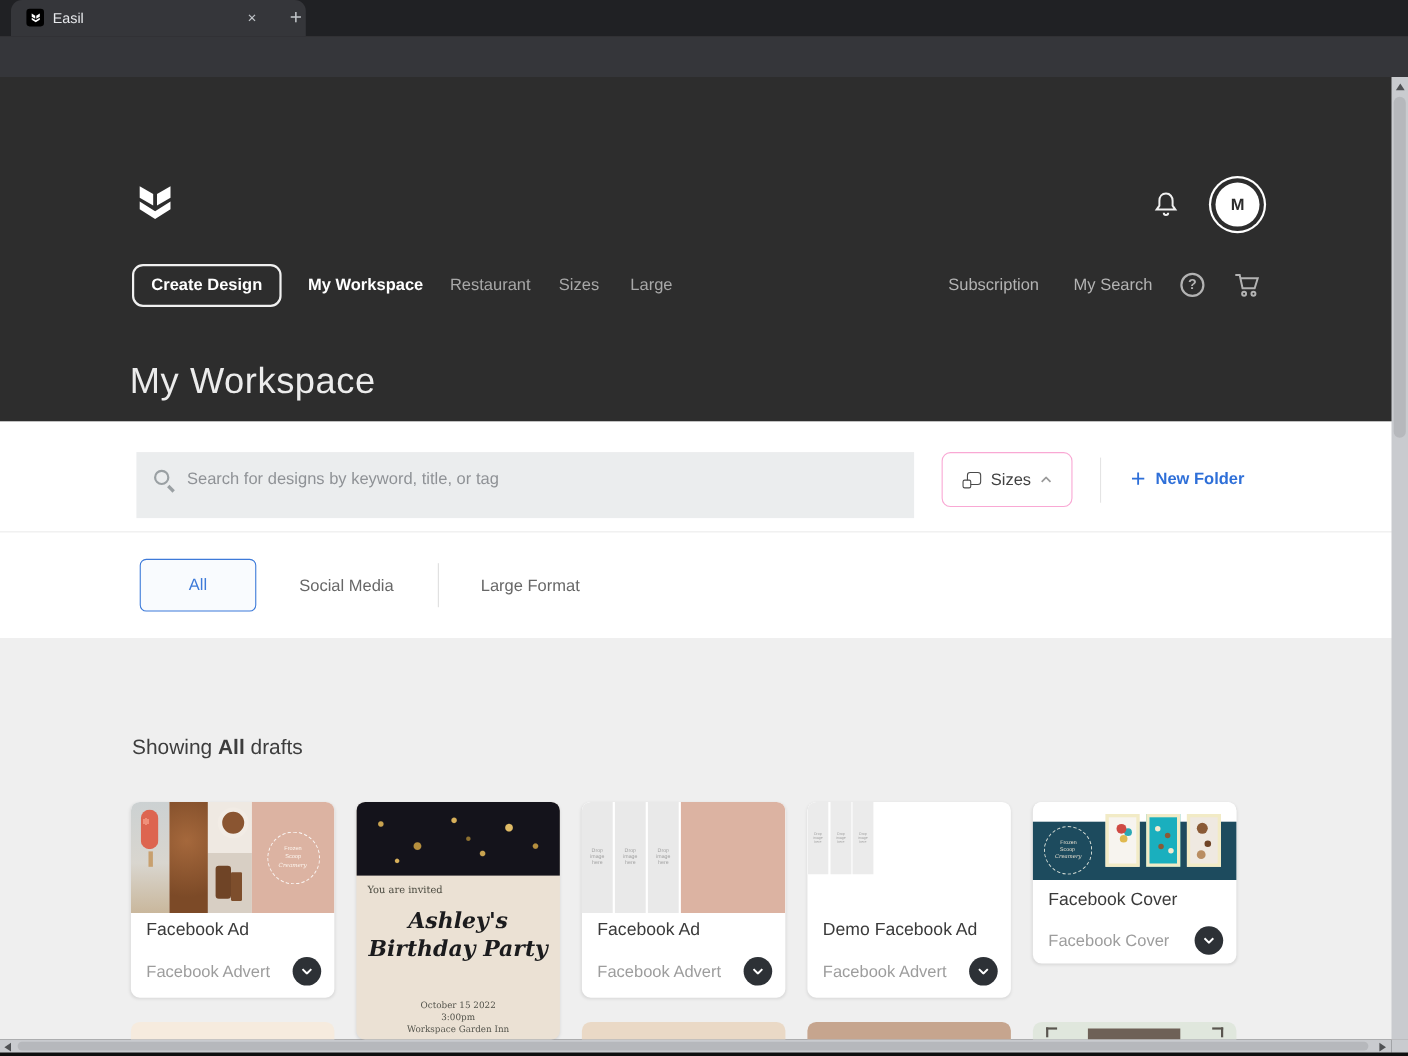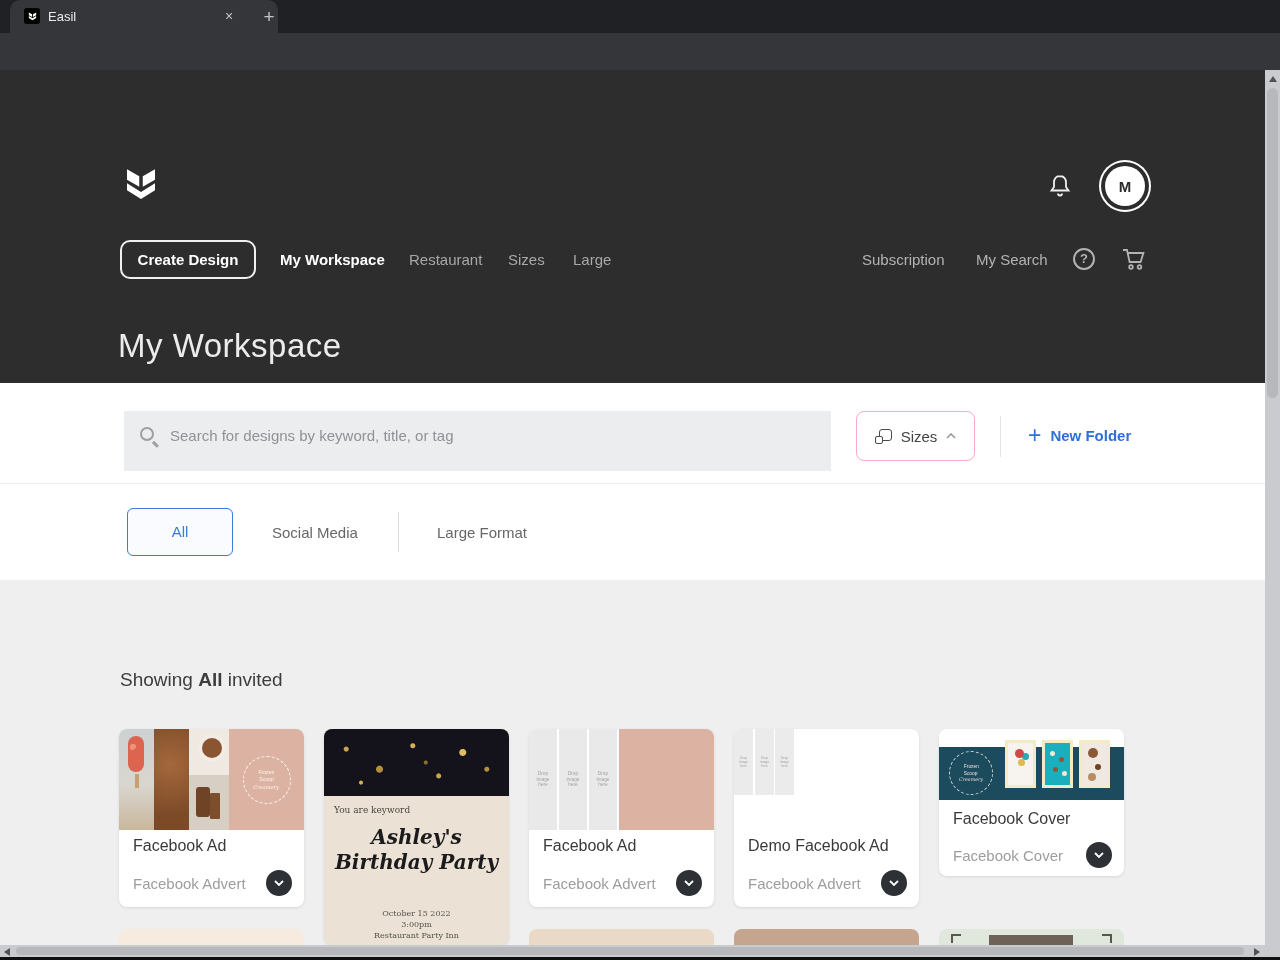--- a/index.html
+++ b/index.html
@@ -292,21 +292,21 @@
     <span class="nf-label">New Folder</span>
   </div>
   <div class="abs band-divider"></div>
 
   <div class="abs pill-all">All</div>
   <span class="abs filter-link" style="left:272px">Social Media</span>
   <div class="abs vdiv" style="left:398px;top:512px;height:40px;background:#dedede"></div>
   <span class="abs filter-link" style="left:437px">Large Format</span>
 
   <div class="abs content"></div>
-  <div class="abs showing"><span>Showing </span><b>All</b><span> invited</span></div>
+  <div class="abs showing"><span>Showing </span><b>All</b><span> drafts</span></div>
 
   <div class="card" style="left:119px;top:729px;height:178px">
     <div class="card-img" style="height:101px">
       <div class="c1col c1a"></div>
       <div class="c1col c1b"></div>
       <div class="c1col c1c"></div>
       <div class="c1col c1d">
         <div class="badge">
           <span>Frozen</span>
           <span>Scoop</span>
@@ -318,26 +318,26 @@
     <div class="card-sub" style="top:146px">Facebook Advert</div>
     <div class="chev-btn" style="right:12px;top:141px">
       <svg width="10" height="6" viewBox="0 0 10 6">
           <path d="M1 1 L5 5 L9 1" stroke="#fff" stroke-width="1.8" fill="none"></path>
         </svg>
     </div>
   </div>
 
   <div class="card invite" style="left:324px;top:729px;height:216px">
     <div class="inv-dark"></div>
-    <div class="inv-intro">You are keyword</div>
+    <div class="inv-intro">You are invited</div>
     <div class="inv-name">Ashley's</div>
     <div class="inv-event">Birthday Party</div>
     <div class="inv-small" style="top:180px">October 15 2022</div>
     <div class="inv-small" style="top:191px">3:00pm</div>
-    <div class="inv-small" style="top:202px">Restaurant Party Inn</div>
+    <div class="inv-small" style="top:202px">Workspace Garden Inn</div>
   </div>
 
   <div class="card" style="left:529px;top:729px;height:178px">
     <div class="card-img" style="height:101px;background:#fff">
       <div class="c3col">
           <span class="drop-txt"><span>Drop image</span><br><span>here</span></span>
         </div>
       <div class="c3col">
           <span class="drop-txt"><span>Drop image</span><br><span>here</span></span>
         </div>

